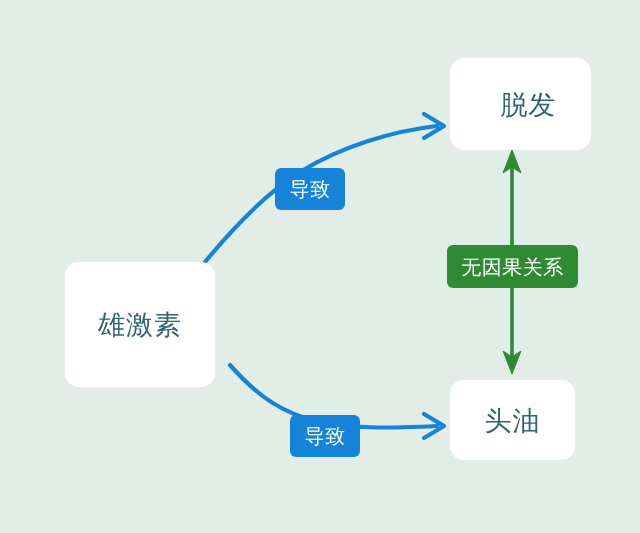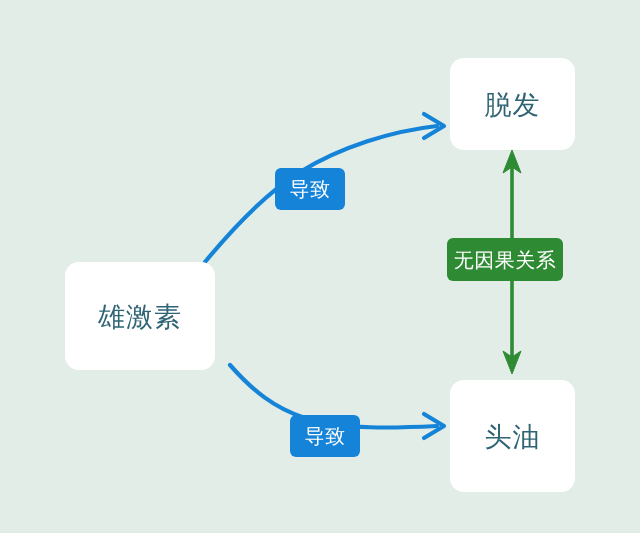--- a/index.html
+++ b/index.html
@@ -36,33 +36,34 @@
     color: #2f6475;
     font-size: 27px;
     letter-spacing: 1px;
     line-height: 1;
     font-family: "DejaVu Sans", "Liberation Sans", sans-serif;
   }
   #node-androgen {
     left: 65px;
     top: 262px;
     width: 150px;
-    height: 108px;
+    height: 125px;
   }
   #node-hairloss {
     left: 450px;
     top: 58px;
     width: 125px;
     height: 92px;
+    padding-left: 16px;
   }
   #node-scalpoil {
     left: 450px;
     top: 380px;
     width: 125px;
-    height: 112px;
+    height: 80px;
   }
   .edge-label {
     position: absolute;
     display: flex;
     align-items: center;
     justify-content: center;
     color: #ffffff;
     font-size: 20px;
     line-height: 1;
     letter-spacing: 0.5px;
@@ -84,22 +85,22 @@
     height: 42px;
   }
   #label-causes-bottom {
     left: 290px;
     top: 397px;
     width: 70px;
     height: 42px;
   }
   #label-noncausal {
     left: 447px;
-    top: 238px;
-    width: 116px;
+    top: 245px;
+    width: 131px;
     height: 43px;
   }
 </style>
 </head>
 <body>
 
 <div id="canvas">
 
   <svg id="edge-layer" viewBox="0 0 640 533" width="640" height="533" xmlns="http://www.w3.org/2000/svg">
 

